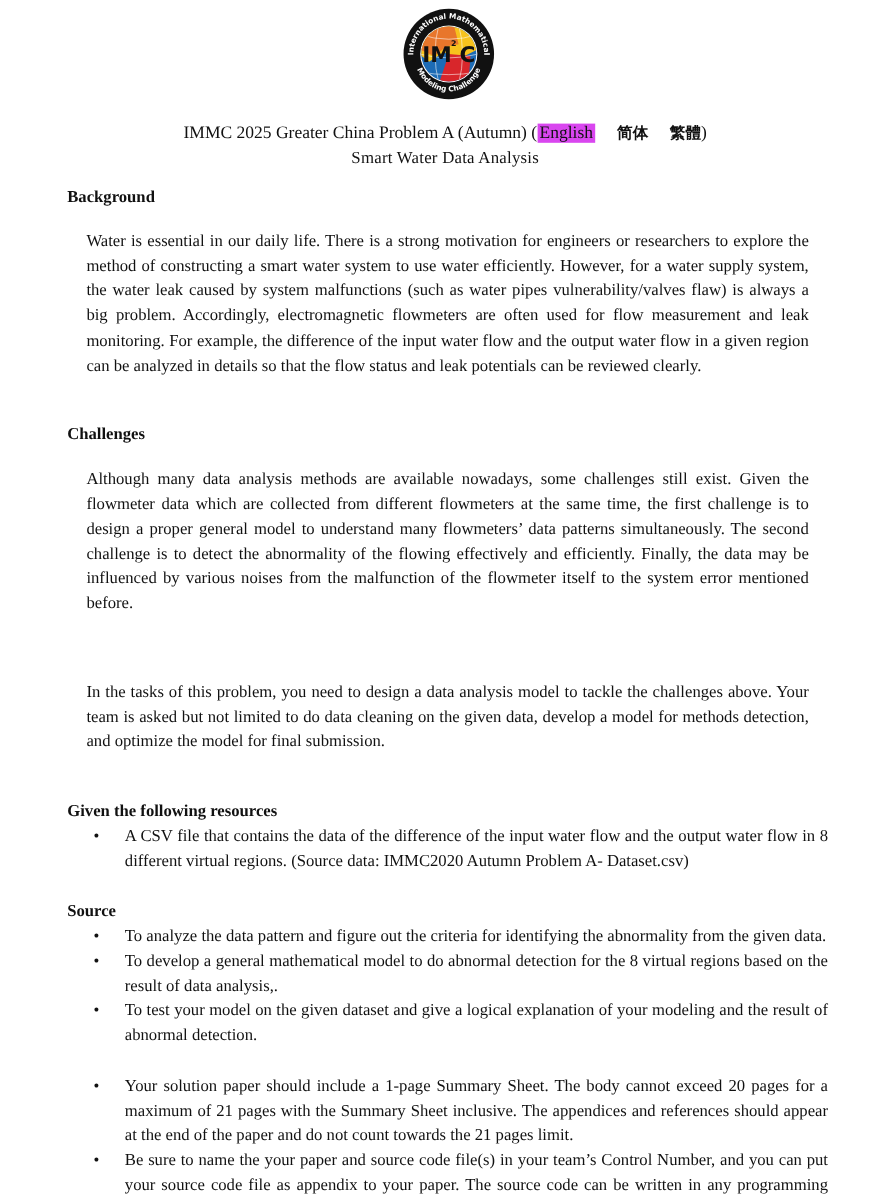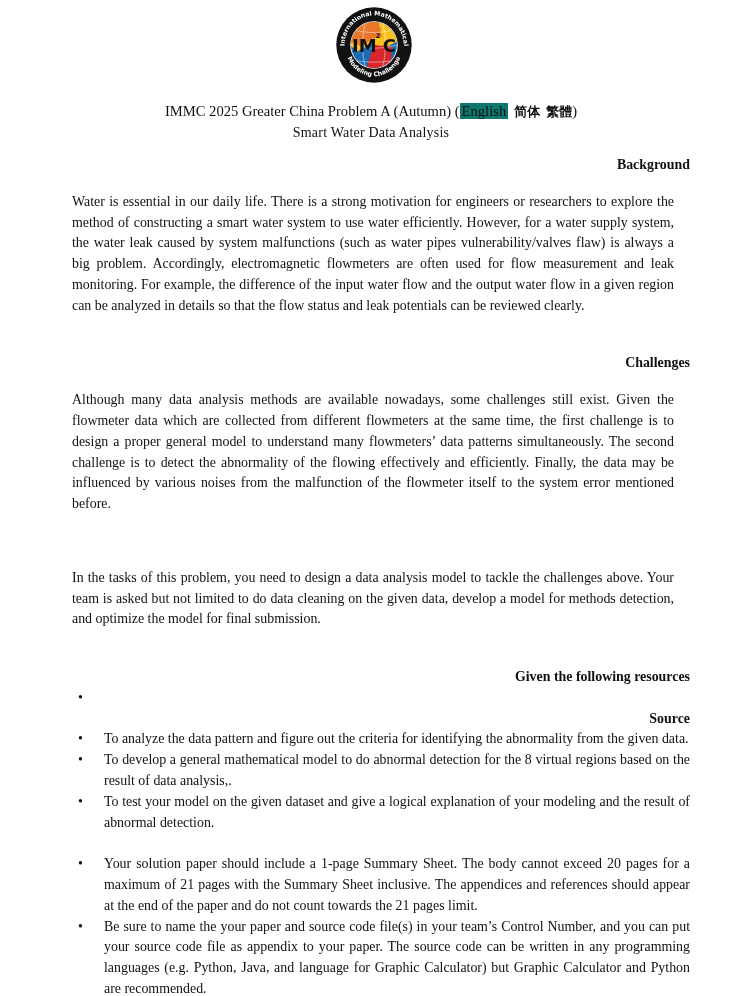--- a/index.html
+++ b/index.html
@@ -1,26 +1,26 @@
 <!DOCTYPE html>
 <html><head>
 <meta charset="utf-8">
 <style>
   html, body { margin: 0; padding: 0; background: #ffffff; }
   body { width: 742px; height: 996px; overflow: hidden; position: relative;
          font-family: "Liberation Serif", "DejaVu Serif", serif; color: #111; }
   .logo { position: absolute; left: 333px; top: 4px; width: 82px; height: 82px; }
   .title-line { position: absolute; left: 0; width: 742px; top: 101px; text-align: center;
                 font-size: 14.6px; line-height: 20px; }
-  .lang-hl { background: #0f766e; padding: 0 2px; }
-  .cjk { font-family: "DejaVu Sans", sans-serif; font-size: 13px; font-weight: bold; margin-left: 6px; }
+  .lang-hl { background: #d946ef; padding: 0 2px; }
+  .cjk { font-family: "DejaVu Sans", sans-serif; font-size: 13px; font-weight: bold; margin-left: 18px; }
   .subtitle { position: absolute; left: 0; width: 742px; top: 123px; text-align: center;
               font-size: 14px; font-weight: normal; line-height: 20px; letter-spacing: 0.2px; }
   .content { position: absolute; left: 56px; top: 155px; width: 634px; font-size: 13.9px; line-height: 20.8px; }
-  .h { font-weight: bold; margin: 0; text-align: right; }
+  .h { font-weight: bold; margin: 0; }
   .p { margin: 16px; text-align: justify; }
   .gap { height: 20.8px; }
   ul { margin: 0; padding: 0; list-style: none; }
   li { position: relative; padding-left: 48px; text-align: justify; }
   li .bullet { position: absolute; left: 22px; top: 0; }
 </style>
 </head>
 <body>
 
 <svg class="logo" viewBox="0 0 100 100">
@@ -63,21 +63,21 @@
 
   <p class="h">Challenges</p>
   <p class="p">Although many data analysis methods are available nowadays, some challenges still exist. Given the flowmeter data which are collected from different flowmeters at the same time, the first challenge is to design a proper general model to understand many flowmeters’ data patterns simultaneously. The second challenge is to detect the abnormality of the flowing effectively and efficiently. Finally, the data may be influenced by various noises from the malfunction of the flowmeter itself to the system error mentioned before.</p>
   <div class="gap"></div>
 
   <p class="p">In the tasks of this problem, you need to design a data analysis model to tackle the challenges above. Your team is asked but not limited to do data cleaning on the given data, develop a model for methods detection, and optimize the model for final submission.</p>
   <div class="gap"></div>
 
   <p class="h">Given the following resources</p>
   <ul>
-    <li><span class="bullet">•</span></li>
+    <li><span class="bullet">•</span><span>A CSV file that contains the data of the difference of the input water flow and the output water flow in 8 different virtual regions. (Source data: IMMC2020 Autumn Problem A- Dataset.csv)</span></li>
   </ul>
   <div class="gap"></div>
 
   <p class="h">Source</p>
   <ul>
     <li><span class="bullet">•</span><span>To analyze the data pattern and figure out the criteria for identifying the abnormality from the given data.</span></li>
     <li><span class="bullet">•</span><span>To develop a general mathematical model to do abnormal detection for the 8 virtual regions based on the result of data analysis,.</span></li>
     <li><span class="bullet">•</span><span>To test your model on the given dataset and give a logical explanation of your modeling and the result of abnormal detection.</span></li>
   </ul>
   <div class="gap"></div>

